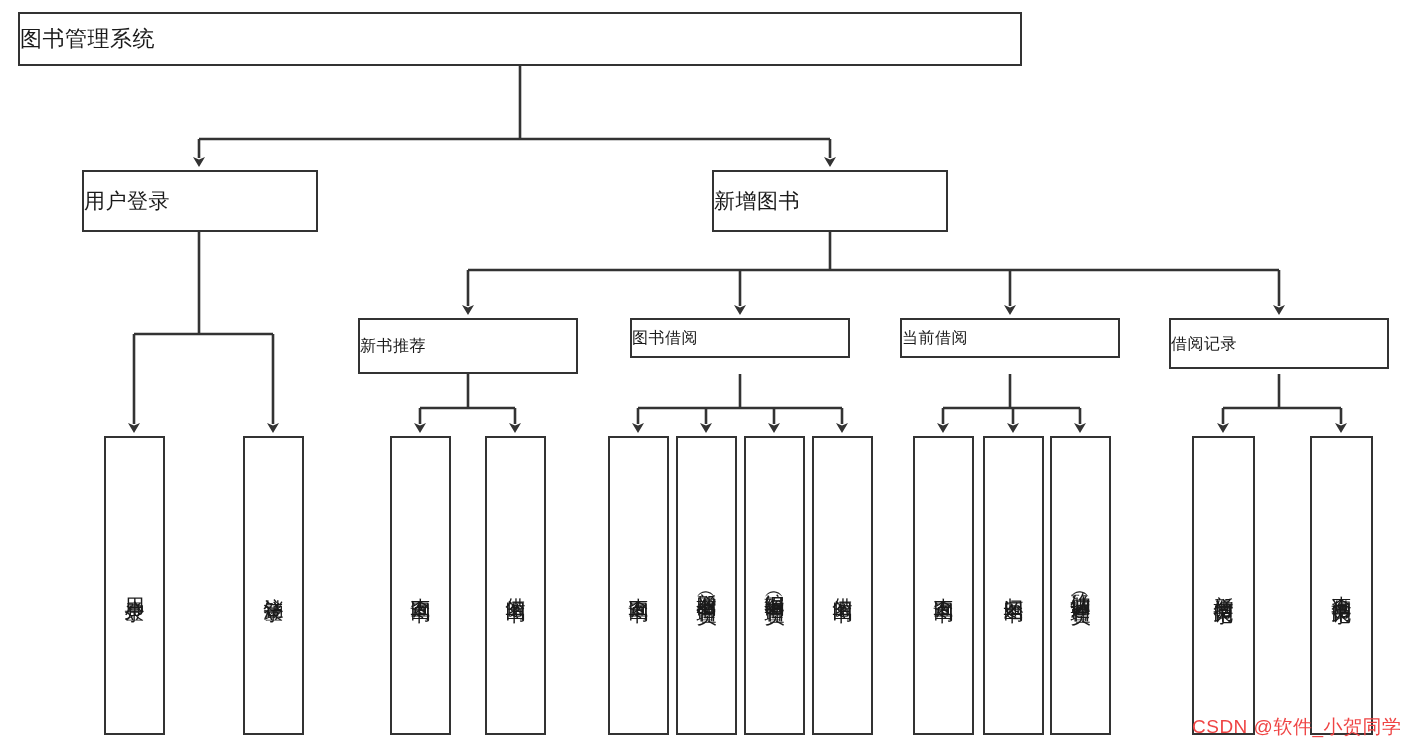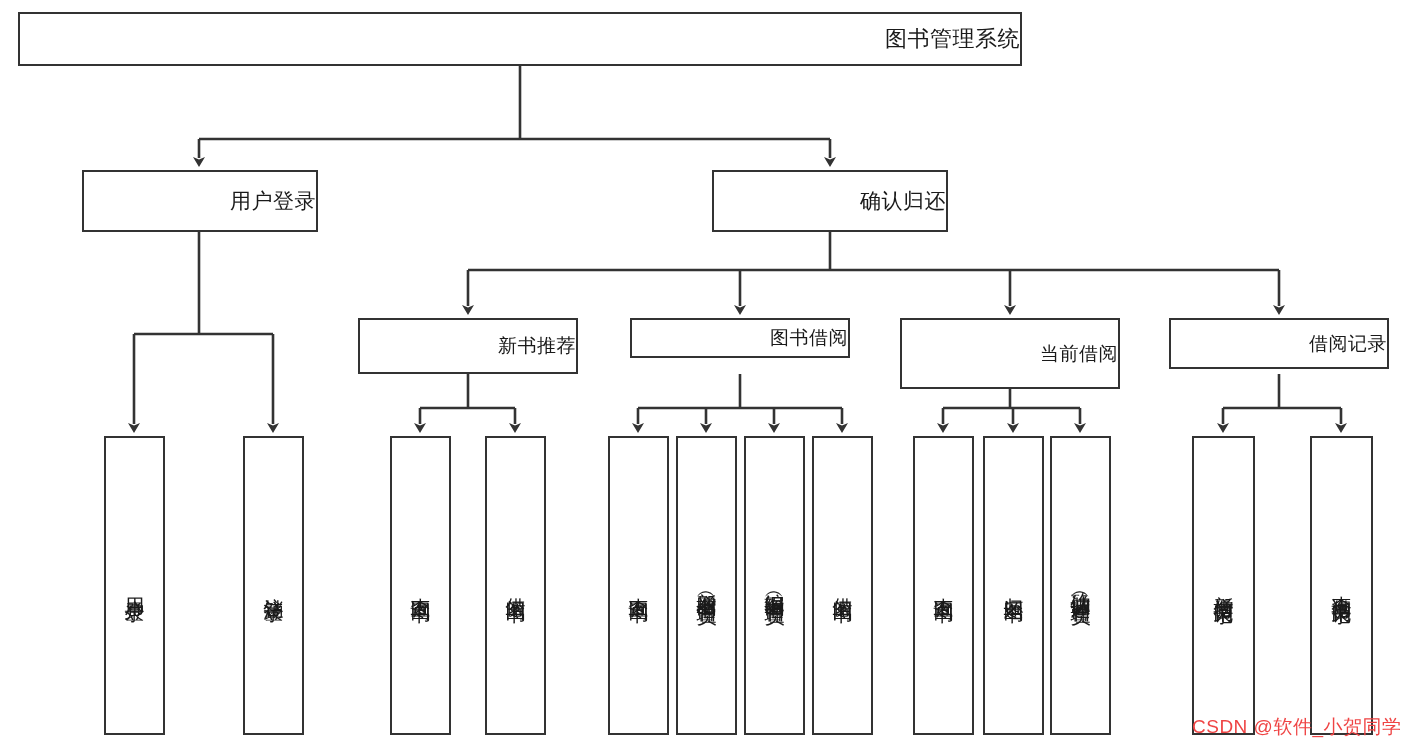--- a/index.html
+++ b/index.html
@@ -24,33 +24,33 @@
     width: 1405px;
     height: 747px;
   }
   .node {
     position: absolute;
     box-sizing: border-box;
     background: #ffffff;
     border: 2px solid #333333;
     display: flex;
     align-items: center;
-    justify-content: flex-end;
+    justify-content: flex-start;
     z-index: 2;
   }
   .node-label {
     color: #1a1a1a;
     font-size: 21px;
     line-height: 1.25;
     letter-spacing: 0.5px;
     white-space: nowrap;
   }
   .node.root .node-label { font-size: 22px; }
   .node.level2 .node-label { font-size: 21px; }
-  .node.level3 .node-label { font-size: 19px; margin-left: 24px; }
+  .node.level3 .node-label { font-size: 16px; }
 
   .node.leaf {
     align-items: center;
     justify-content: center;
     padding: 6px 0;
   }
   .node.leaf .node-label {
     writing-mode: vertical-rl;
     text-orientation: upright;
     font-size: 20px;
@@ -127,30 +127,30 @@
   </svg>
 
   <div class="node root" style="left:18px; top:12px; width:1004px; height:54px;">
     <span class="node-label">图书管理系统</span>
   </div>
 
   <div class="node level2" style="left:82px; top:170px; width:236px; height:62px;">
     <span class="node-label">用户登录</span>
   </div>
   <div class="node level2" style="left:712px; top:170px; width:236px; height:62px;">
-    <span class="node-label">确认归还</span>
+    <span class="node-label">新增图书</span>
   </div>
 
   <div class="node level3" style="left:358px; top:318px; width:220px; height:56px;">
     <span class="node-label">新书推荐</span>
   </div>
   <div class="node level3" style="left:630px; top:318px; width:220px; height:40px;">
     <span class="node-label">图书借阅</span>
   </div>
-  <div class="node level3" style="left:900px; top:318px; width:220px; height:71px;">
+  <div class="node level3" style="left:900px; top:318px; width:220px; height:40px;">
     <span class="node-label">当前借阅</span>
   </div>
   <div class="node level3" style="left:1169px; top:318px; width:220px; height:51px;">
     <span class="node-label">借阅记录</span>
   </div>
 
   <div class="node leaf" style="left:104px; top:436px; width:61px; height:299px;">
     <span class="node-label">用户登录</span>
   </div>
   <div class="node leaf" style="left:243px; top:436px; width:61px; height:299px;">

